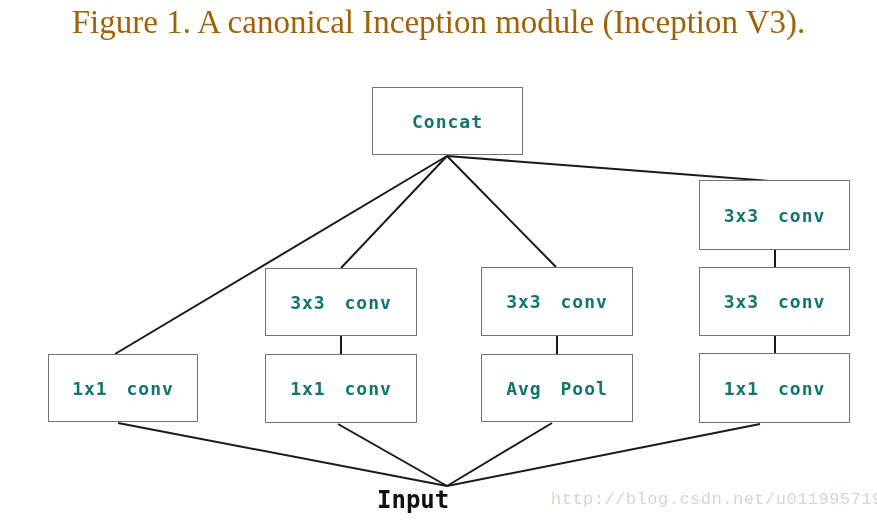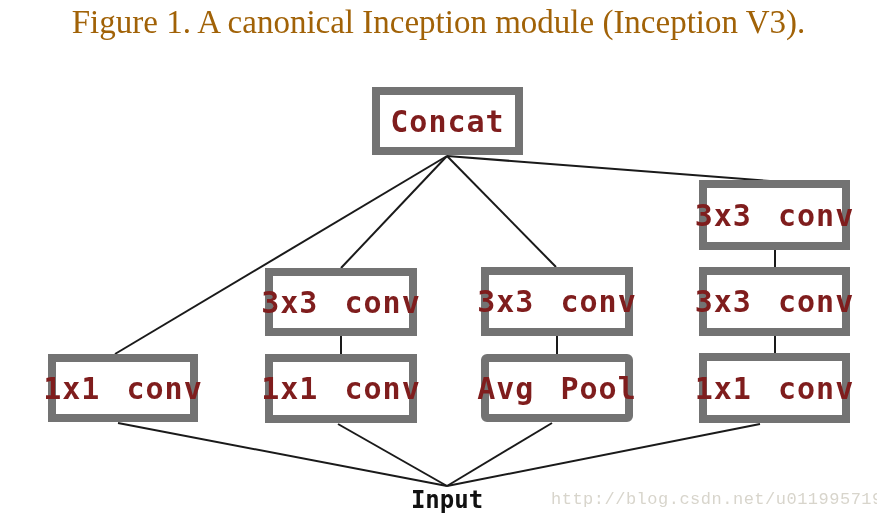--- a/index.html
+++ b/index.html
@@ -31,38 +31,38 @@
     left: 0;
   }
   .edges line {
     stroke: #1a1a1a;
     stroke-width: 2;
   }
   .node {
     position: absolute;
     box-sizing: border-box;
     background: #ffffff;
-    border: 8px solid #737373;
+    border: 1px solid #737373;
     display: flex;
     align-items: center;
     justify-content: center;
     font-family: "DejaVu Sans Mono", monospace;
     font-weight: bold;
-    font-size: 30px;
+    font-size: 18px;
     letter-spacing: 1px;
     word-spacing: 7px;
-    color: #7f1d1d;
+    color: #0f766e;
     white-space: nowrap;
   }
   .input-label {
     position: absolute;
     left: 377px;
     top: 486px;
     width: 140px;
-    text-align: center;
+    text-align: left;
     font-family: "DejaVu Sans Mono", monospace;
     font-weight: bold;
     font-size: 24px;
     color: #111111;
   }
   .watermark {
     position: absolute;
     left: 551px;
     top: 490px;
     font-family: "Liberation Mono", monospace;
@@ -96,21 +96,21 @@
 </svg>
 
 <div class="node" style="left:372px; top:87px; width:151px; height:68px;">Concat</div>
 
 <div class="node" style="left:48px; top:354px; width:150px; height:68px;">1x1 conv</div>
 
 <div class="node" style="left:265px; top:268px; width:152px; height:68px;">3x3 conv</div>
 <div class="node" style="left:265px; top:354px; width:152px; height:69px;">1x1 conv</div>
 
 <div class="node" style="left:481px; top:267px; width:152px; height:69px;">3x3 conv</div>
-<div class="node" style="left:481px; top:354px; width:152px; height:68px;border-radius:6px;">Avg Pool</div>
+<div class="node" style="left:481px; top:354px; width:152px; height:68px;">Avg Pool</div>
 
 <div class="node" style="left:699px; top:180px; width:151px; height:70px;">3x3 conv</div>
 <div class="node" style="left:699px; top:267px; width:151px; height:69px;">3x3 conv</div>
 <div class="node" style="left:699px; top:353px; width:151px; height:70px;">1x1 conv</div>
 
 <div class="input-label">Input</div>
 
 <div class="watermark">http://blog.csdn.net/u011995719</div>
 
 </body></html>

